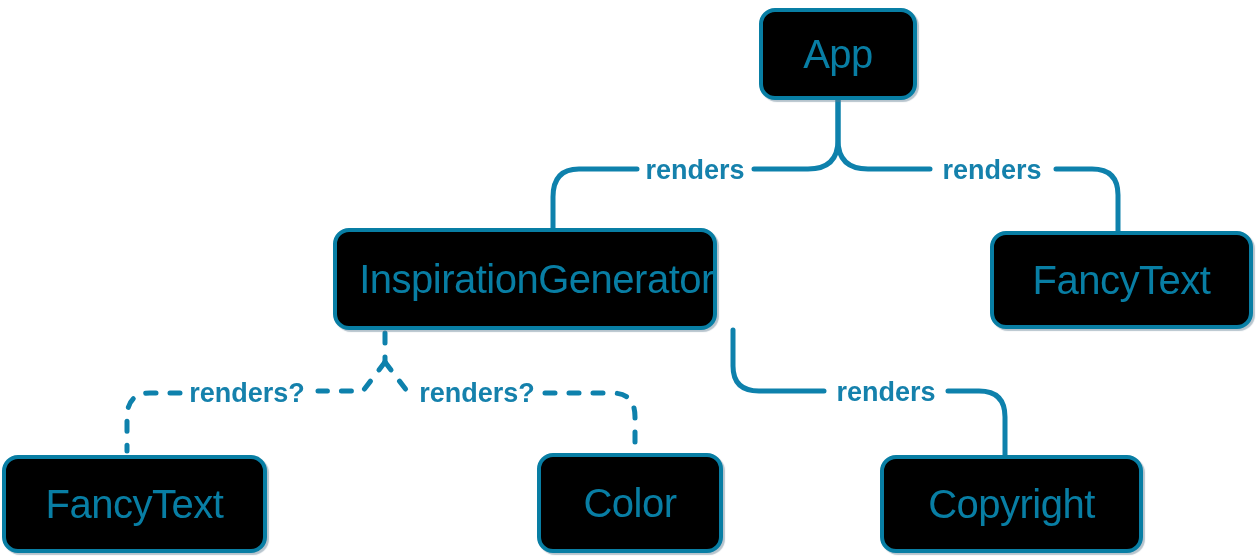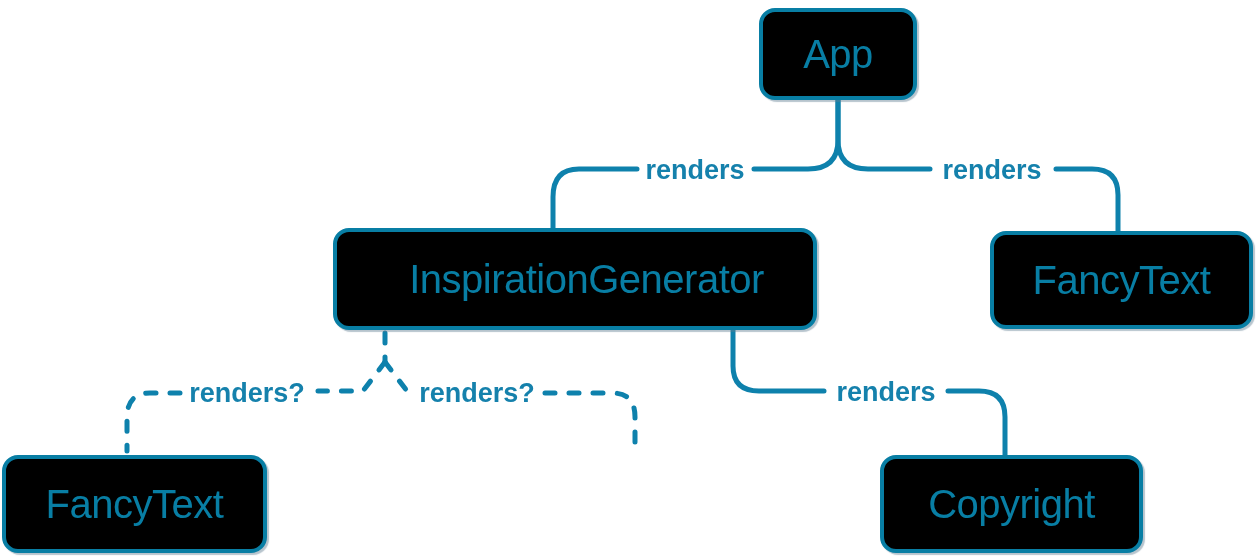--- a/index.html
+++ b/index.html
@@ -52,21 +52,21 @@
     justify-content: center;
   }
   .node-label {
     color: #087ea4;
     font-size: 40px;
     font-weight: 400;
     letter-spacing: -0.5px;
     white-space: nowrap;
   }
   .node-app            { left: 759px;  top: 8px;   width: 158px; height: 92px;  }
-  .node-inspiration    { left: 333px;  top: 228px; width: 484px; height: 102px; padding-left: 23px; }
+  .node-inspiration    { left: 333px;  top: 228px; width: 384px; height: 102px; padding-left: 23px; }
   .node-fancy-top      { left: 990px;  top: 231px; width: 263px; height: 98px;  }
   .node-fancy-bottom   { left: 2px;    top: 455px; width: 265px; height: 98px;  }
   .node-color          { left: 537px;  top: 453px; width: 186px; height: 100px; }
   .node-copyright      { left: 880px;  top: 455px; width: 263px; height: 98px; text-align: right;  }
 </style>
 </head>
 <body>
 
 <div class="canvas">
 
@@ -103,18 +103,21 @@
   </div>
 
   <div class="node node-fancy-top">
     <span class="node-label">FancyText</span>
   </div>
 
   <div class="node node-fancy-bottom">
     <span class="node-label">FancyText</span>
   </div>
 
+  <div class="node node-color">
+    <span class="node-label">Color</span>
+  </div>
 
   <div class="node node-copyright">
     <span class="node-label">Copyright</span>
   </div>
 
 </div>
 
 </body></html>

